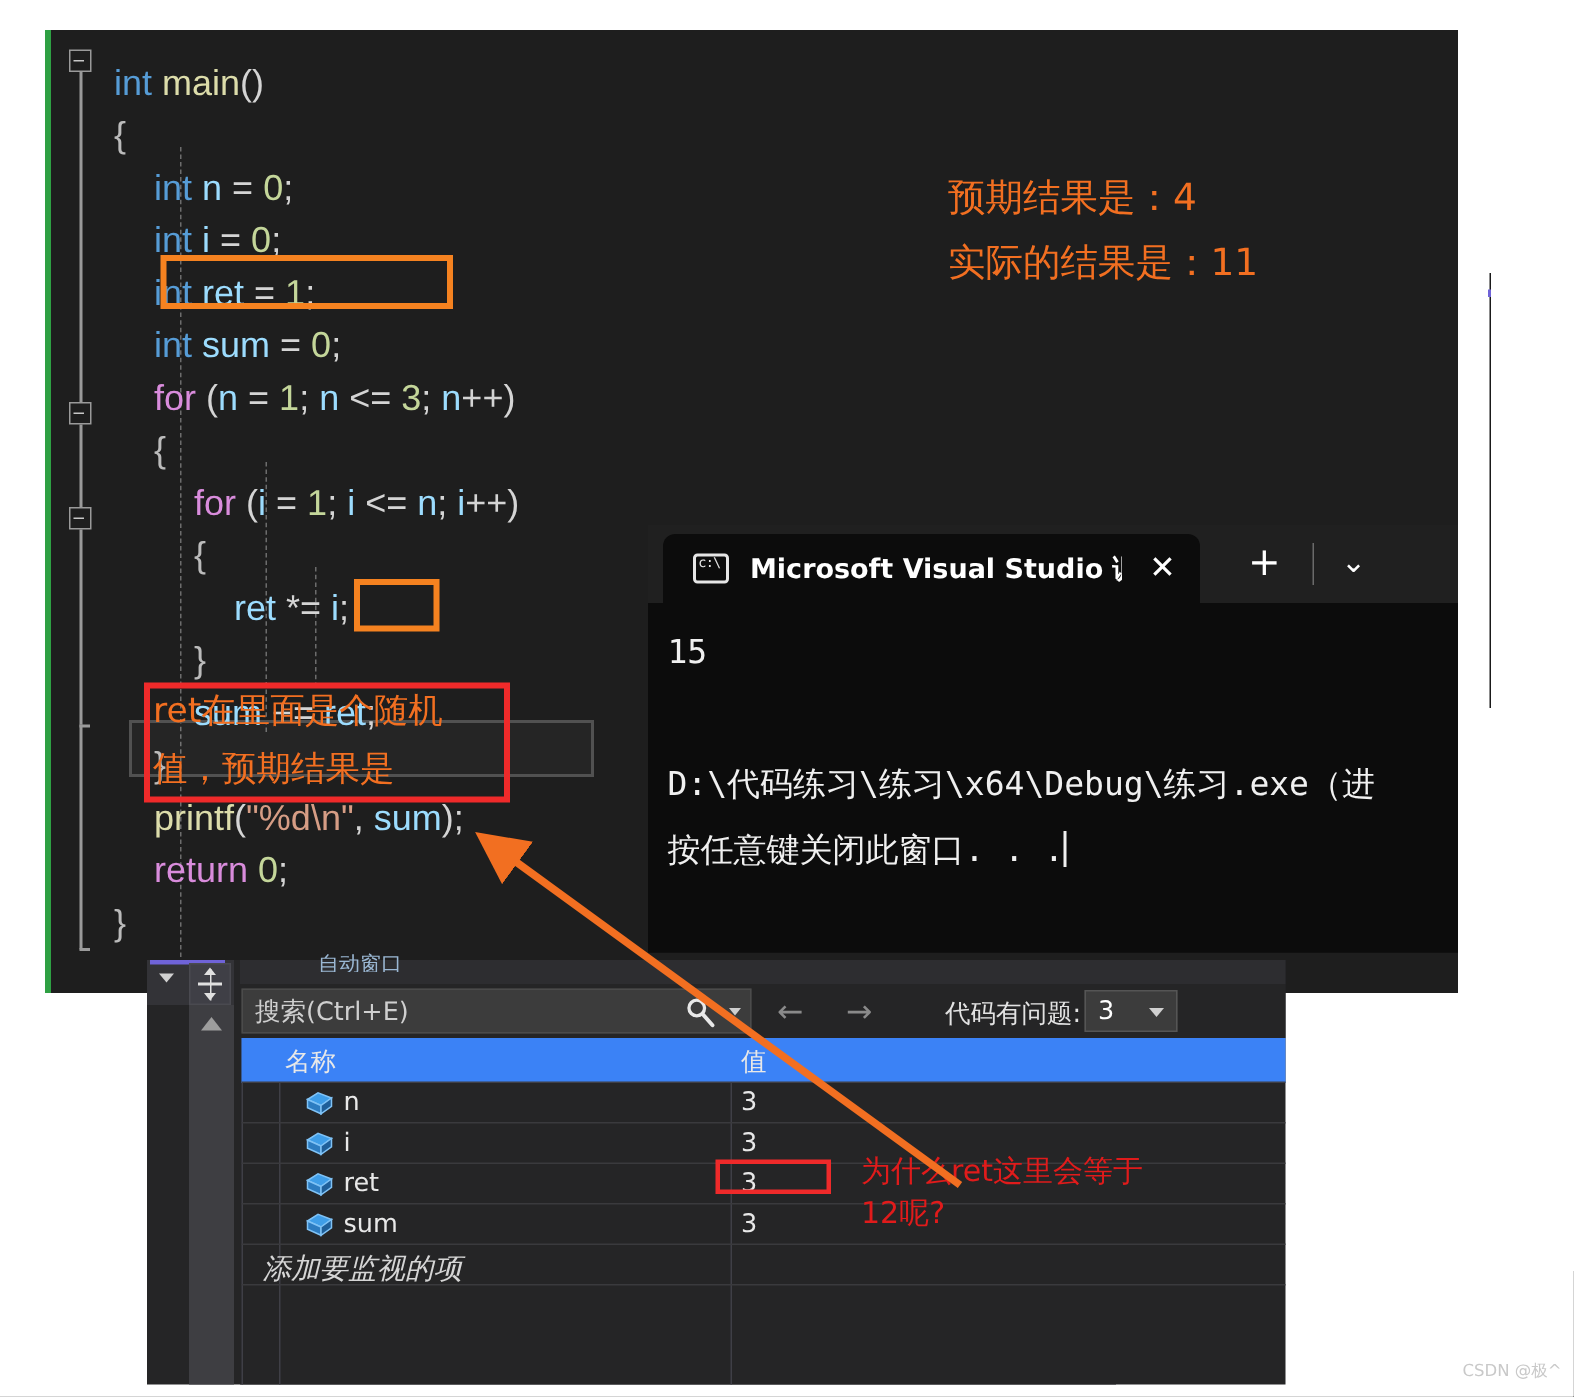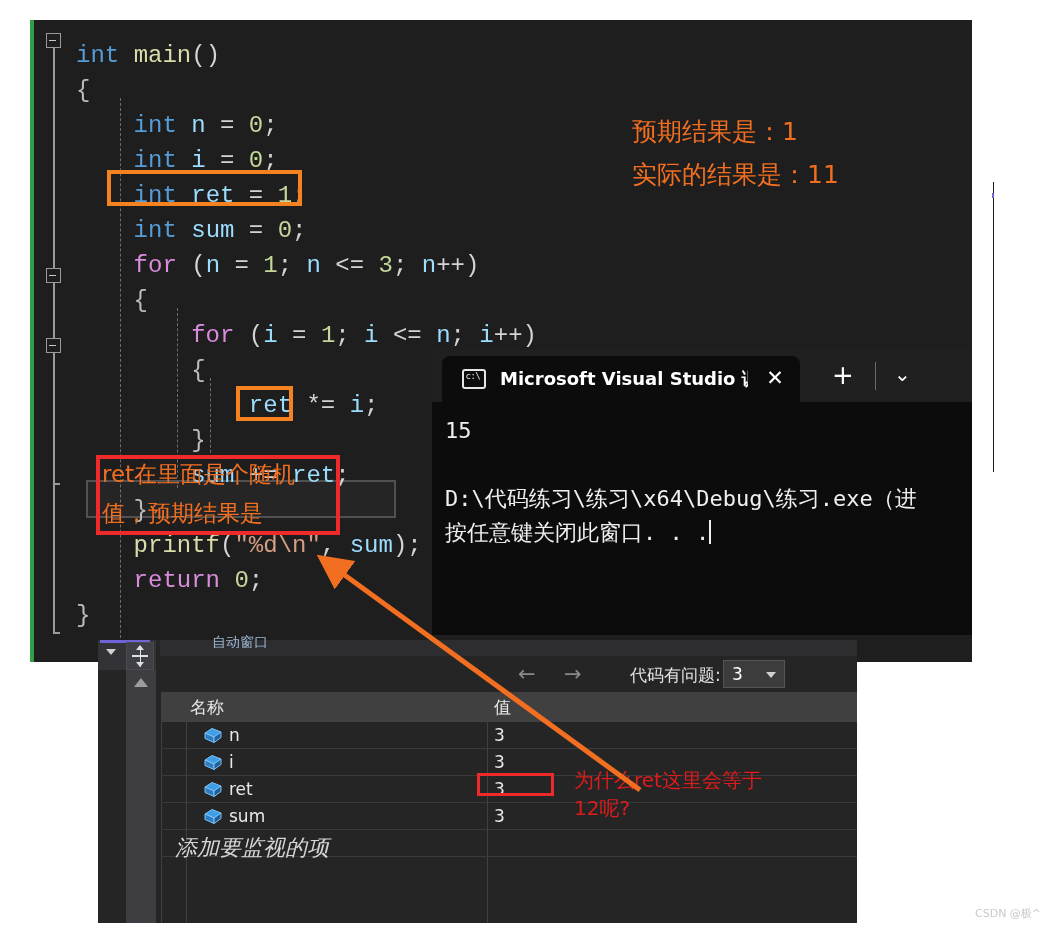--- a/index.html
+++ b/index.html
@@ -38,21 +38,21 @@
   }
   .fold-tick {
     position: absolute; width: 7px; height: 1.6px; background: #9a9a9a;
   }
   .indent-guide {
     position: absolute; width: 0; border-left: 1.5px dashed #7a7a7a; opacity: .85;
   }
 
   .code {
     position: absolute; left: 46px; top: 18px;
-    font-family: Liberation Mono, monospace;
+    font-family: Liberation Sans, sans-serif;
     font-size: 24px; line-height: 35px;
     white-space: pre; color: #d4d4d4;
   }
   .code .ln { display: block; height: 35px; }
   .kw   { color: #569cd6; }
   .kw2  { color: #d98cdc; text-align: center; }
   .num  { color: #c4d69a; }
   .var  { color: #9cdcfe; }
   .fn   { color: #dcdcaa; }
   .str  { color: #d69d85; }
@@ -145,21 +145,21 @@
   }
   .term-chevron {
     position: absolute; left: 462px; top: 14px;
     color: #ffffff; font-size: 20px; line-height: 20px;
     font-family: "DejaVu Sans", sans-serif;
   }
   .term-body {
     position: absolute; left: 0; top: 52px; width: 540px; height: 233px;
     background: #0c0c0c;
     font-family: "DejaVu Sans Mono", monospace;
-    font-size: 22px; line-height: 34px; color: #f0f0f0;
+    font-size: 22px; line-height: 44px; color: #f0f0f0;
     padding: 12px 0 0 13px;
     white-space: pre;
     overflow: hidden;
   }
   .term-caret {
     display: inline-block; width: 2px; height: 24px;
     background: #f0f0f0; vertical-align: -4px;
   }
 
   
@@ -284,21 +284,21 @@
     border-top: 6px solid #d0d0d0;
   }
 
   
   .wt-table {
     position: absolute; left: 1px; top: 52px;
     width: 696px; height: 231px;
   }
   .wt-header {
     position: relative; height: 30px; border-bottom: 1px solid #3f3f46;
-    background: #404040;
+    background: #3b82f6;
   }
   .wt-th {
     position: absolute; top: 4px; color: #e8e8e8; font-size: 17px;
     font-family: "DejaVu Sans", sans-serif;
   }
   .wt-th.name { left: 29px; }
   .wt-th.value { left: 333px; }
   .wt-vline {
     position: absolute; top: 0; bottom: 0; width: 1px; background: #3f3f46;
   }
@@ -318,21 +318,21 @@
   .wt-value {
     position: absolute; left: 333px; top: 3px;
     color: #e8e8e8; font-size: 17px;
     font-family: "DejaVu Sans", sans-serif;
   }
   .wt-addrow {
     position: relative; height: 27px; border-bottom: 1px solid #3a3a3d;
   }
   .wt-addrow .txt {
     position: absolute; left: 14px; top: 3px;
-    color: #d5d5d5; font-size: 22px; font-style: italic;
+    color: #d5d5d5; font-size: 19px; font-style: italic;
     font-family: "DejaVu Sans", sans-serif;
   }
   .wt-blank { height: 75px; }
 
   
   #red-box-12 {
     position: absolute; left: 477px; top: 773px;
     width: 77px; height: 23px;
     border: 3px solid #ef2a2a;
   }
@@ -384,21 +384,21 @@
     <div class="indent-guide" style="left:180px; top:358px; height:80px;"></div>
 
     <div class="cur-line"></div>
 
     <div class="code"><span class="ln"><span class="kw">int</span> <span class="fn">main</span><span class="punc">()</span></span><span class="ln"><span class="brc">{</span></span><span class="ln">    <span class="kw">int</span> <span class="var">n</span> <span class="punc">=</span> <span class="num">0</span><span class="punc">;</span></span><span class="ln">    <span class="kw">int</span> <span class="var">i</span> <span class="punc">=</span> <span class="num">0</span><span class="punc">;</span></span><span class="ln">    <span class="kw">int</span> <span class="var">ret</span> <span class="punc">=</span> <span class="num">1</span><span class="punc">;</span></span><span class="ln">    <span class="kw">int</span> <span class="var">sum</span> <span class="punc">=</span> <span class="num">0</span><span class="punc">;</span></span><span class="ln">    <span class="kw2">for</span> <span class="punc">(</span><span class="var">n</span> <span class="punc">=</span> <span class="num">1</span><span class="punc">;</span> <span class="var">n</span> <span class="punc">&lt;=</span> <span class="num">3</span><span class="punc">;</span> <span class="var">n</span><span class="punc">++)</span></span><span class="ln">    <span class="brc">{</span></span><span class="ln">        <span class="kw2">for</span> <span class="punc">(</span><span class="var">i</span> <span class="punc">=</span> <span class="num">1</span><span class="punc">;</span> <span class="var">i</span> <span class="punc">&lt;=</span> <span class="var">n</span><span class="punc">;</span> <span class="var">i</span><span class="punc">++)</span></span><span class="ln">        <span class="brc">{</span></span><span class="ln">            <span class="var">ret</span> <span class="punc">*=</span> <span class="var">i</span><span class="punc">;</span></span><span class="ln">        <span class="brc">}</span></span><span class="ln">        <span class="var">sum</span> <span class="punc">+=</span> <span class="var">ret</span><span class="punc">;</span></span><span class="ln">    <span class="brc">}</span></span><span class="ln">    <span class="fn">printf</span><span class="punc">(</span><span class="str">"%d</span><span class="esc">\n</span><span class="str">"</span><span class="punc">,</span> <span class="var">sum</span><span class="punc">);</span></span><span class="ln">    <span class="kw2">return</span> <span class="num">0</span><span class="punc">;</span></span><span class="ln"><span class="brc">}</span></span></div>
   </div>
 
   <div class="box-orange" style="left:107px; top:170px; width:195px; height:36px;"></div>
   <div class="box-orange" style="left:236px; top:386px; width:57px; height:35px;"></div>
 
-  <div class="ann-orange" style="left:632px; top:112px;">预期结果是：1</div>
+  <div class="ann-orange" style="left:632px; top:112px;">预期结果是：4</div>
   <div class="ann-orange" style="left:632px; top:155px;">实际的结果是：11</div>
 
   <div id="red-note-box"></div>
   <div id="red-note-text">ret在里面是个随机
 值，预期结果是</div>
 
   <div id="terminal">
     <div class="term-tabbar">
       <div class="term-tab">
         <div class="term-tab-icon"></div>
@@ -431,20 +431,30 @@
     <div class="wt-scroll">
       <div class="wt-scroll-arrow"></div>
     </div>
 
     <div class="wt-main">
       <div class="wt-tabstub">
         <span class="wt-tabstub-label">自动窗口</span>
       </div>
 
       <div class="wt-searchrow">
+        <div class="wt-searchbox">
+          <span class="wt-search-ph">搜索(Ctrl+E)</span>
+          <span class="wt-search-icon">
+            <svg width="22" height="22" viewBox="0 0 22 22">
+              <circle cx="8.5" cy="8" r="5.2" fill="none" stroke="#e8e8e8" stroke-width="2.2"></circle>
+              <line x1="12.4" y1="12" x2="19" y2="19.5" stroke="#e8e8e8" stroke-width="2.6" stroke-linecap="round"></line>
+            </svg>
+          </span>
+          <span class="wt-search-drop"></span>
+        </div>
         <span class="wt-navarrow" style="left:358px;">←</span>
         <span class="wt-navarrow" style="left:404px;">→</span>
         <span class="wt-depth-label">代码有问题:</span>
         <div class="wt-depth-select">
           <span class="wt-depth-value">3</span>
           <span class="wt-depth-caret"></span>
         </div>
       </div>
 
       <div class="wt-table">

